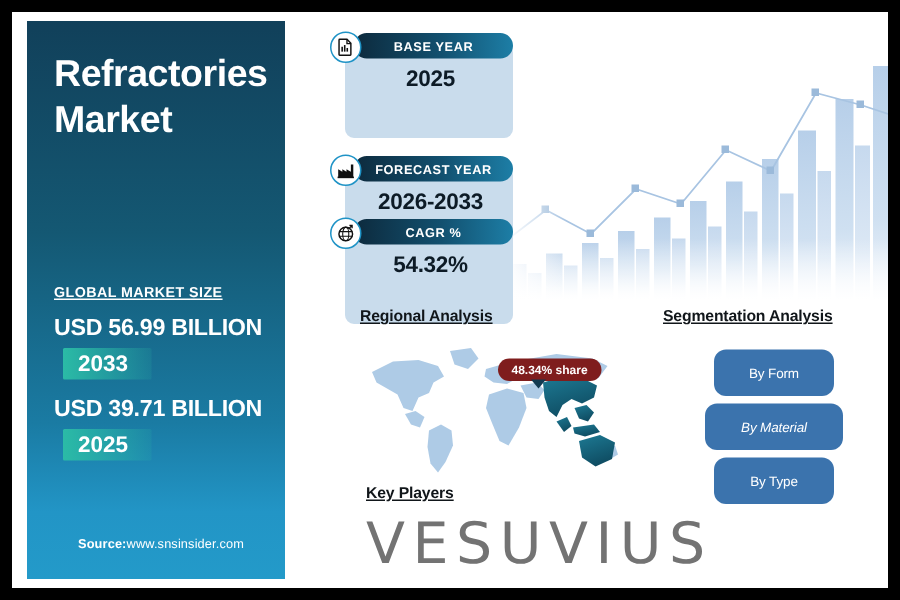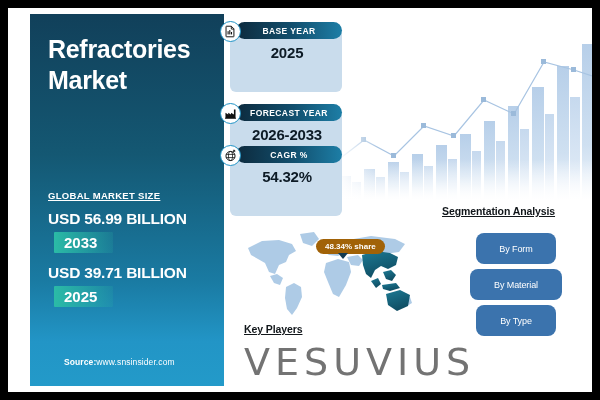--- a/index.html
+++ b/index.html
@@ -29,31 +29,30 @@
     height: 384px;
     background: #ffffff;
     overflow: hidden;
   }
 
   
   .left-panel {
     position: absolute;
     left: 10px;
     top: 6px;
-    width: 194px;
+    width: 172px;
     height: 372px;
     background: linear-gradient(180deg,
         #11405a 0%,
         #145873 38%,
         #1a7ba3 72%,
         #2295c6 88%,
         #239ac9 100%);
     box-sizing: border-box;
     overflow: hidden;
-    margin-left: 12px;
   }
   .title-block {
     position: absolute;
     left: 18px;
     top: 20px;
     width: 176px;
   }
   .title-block .t-line {
     display: block;
     color: #ffffff;
@@ -191,25 +190,25 @@
   .map-wrap {
     position: absolute;
     left: 232px;
     top: 218px;
     width: 175px;
     height: 92px;
   }
   .map-wrap svg { display: block; }
   .map-callout {
     position: absolute;
-    left: 76px;
+    left: 92px;
     top: 13px;
     height: 15px;
     padding: 0 9px;
-    background: #a16207;
+    background: #7f1d1d;
     border: 1px solid #0c2troubles;
     border-radius: 8px;
     color: #ffffff;
     font-size: 8px;
     font-weight: bold;
     display: flex;
     align-items: center;
     white-space: nowrap;
   }
   .map-callout::after {
@@ -236,21 +235,21 @@
     margin-bottom: 5px;
     background: #3b73ad;
     border-radius: 8px;
     color: #ffffff;
     font-size: 9px;
     display: flex;
     align-items: center;
     justify-content: center;
     letter-spacing: -0.1px;
   }
-  .seg-pill.wide { width: 92px; margin-left: 0; }
+  .seg-pill.wide { width: 92px; margin-left: 0; font-style: italic; }
   .seg-pill.narrow { width: 80px; margin-left: 6px; }
 
   
   .players {
     position: absolute;
     left: 236px;
     top: 332px;
     width: 348px;
     height: 44px;
     display: flex;
@@ -406,20 +405,21 @@
       <div class="kpi-icon">
         <svg width="13" height="13" viewBox="0 0 16 16">
           <circle cx="8" cy="8.6" r="5.6" fill="none" stroke="#111" stroke-width="1.2"></circle>
           <ellipse cx="8" cy="8.6" rx="2.5" ry="5.6" fill="none" stroke="#111" stroke-width="0.9"></ellipse>
           <path d="M2.6 6.7h10.8M2.6 10.5h10.8" stroke="#111" stroke-width="0.9"></path>
           <path d="M10.3 4.4l2.6-2.6M11 1.6h2.2v2.2" stroke="#111" stroke-width="1.1" fill="none"></path>
         </svg>
       </div>
     </div>
 
+    <div class="section-title" style="left:232px; top:197px;">Regional Analysis</div>
 
     <div class="map-wrap">
       <svg width="175" height="92" viewBox="0 0 350 184">
         <g fill="#aecbe6">
 
           <path d="M16 44 L44 30 L78 28 L104 36 L112 50 L98 58 L92 72 L78 78 L70 96
                    L58 92 L50 74 L36 66 L22 58 Z"></path>
           <path d="M60 100 L74 96 L86 104 L80 118 L68 114 Z"></path>
 
           <path d="M120 16 L148 12 L158 26 L144 40 L126 34 Z"></path>

